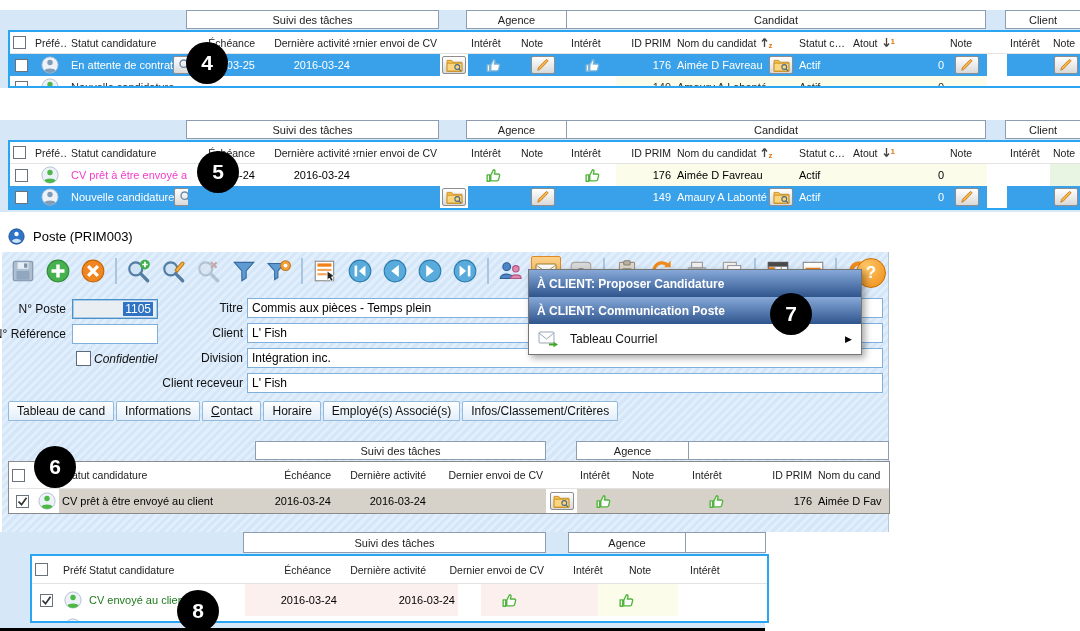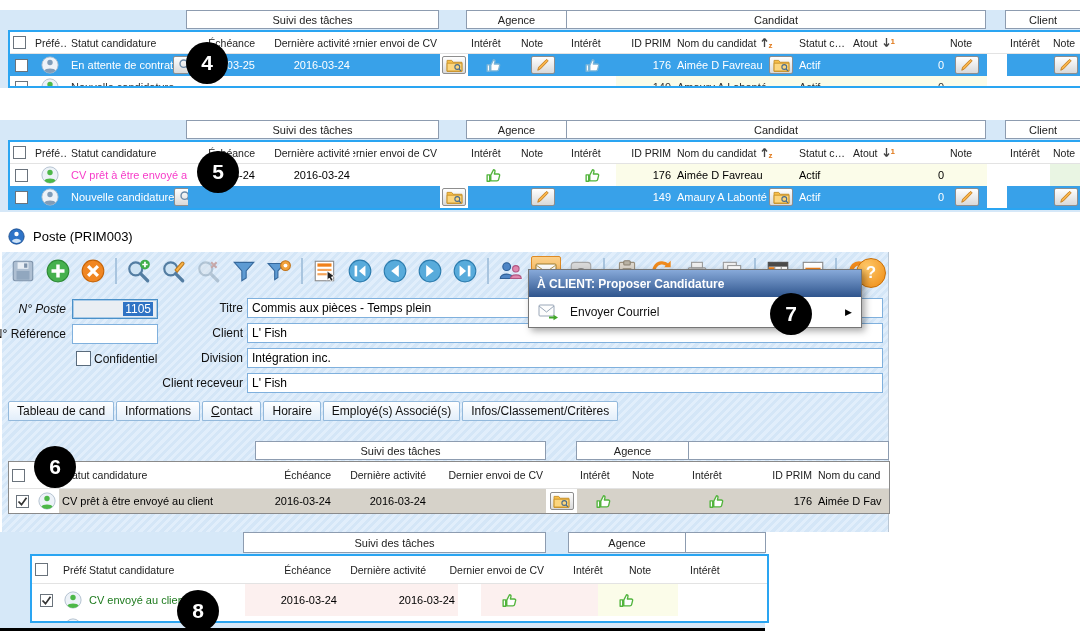--- a/index.html
+++ b/index.html
@@ -274,28 +274,28 @@
       <div class="tbtn">
         <span class="icn">
           <svg width="26" height="26" viewBox="0 0 24 24">
             <circle cx="12" cy="12" r="7" fill="none" stroke="#ef8a1d" stroke-width="4"></circle>
           </svg>
         </span>
       </div>
     </div>
   <div id="help-btn">?</div>
 
-  <div class="flabel" style="left:0;top:302px;width:66px;font-style:italic;">N° Poste</div>
+  <div class="flabel" style="left:0;top:302px;width:66px;">N° Poste</div>
   <div class="finput" id="np-box" style="left:72px;top:299px;width:86px;height:20px;">
       <span class="sel">1105</span>
     </div>
   <div class="flabel" style="left:-20px;top:327px;width:86px;">N° Référence</div>
   <input class="finput" style="left: 72px; top: 324px; width: 86px; height: 20px;" value="">
   <div class="fcheck" style="left:76px;top:351px;"></div>
-  <div class="flabel" style="left:94px;top:352px;width:90px;text-align:left;">Confidentiel</div>
+  <div class="flabel" style="left:94px;top:352px;width:90px;text-align:left;font-style:italic;">Confidentiel</div>
 
   <div class="flabel" style="left:150px;top:301px;width:93px;">Titre</div>
   <input class="finput" style="left: 247px; top: 298px; width: 636px; height: 20px;" value="Commis aux pièces - Temps plein">
   <div class="flabel" style="left:150px;top:326px;width:93px;">Client</div>
   <input class="finput" style="left: 247px; top: 323px; width: 636px; height: 20px;" value="L' Fish">
   <div class="flabel" style="left:150px;top:351px;width:93px;">Division</div>
   <input class="finput" style="left: 247px; top: 348px; width: 636px; height: 20px;" value="Intégration inc.">
   <div class="flabel" style="left:140px;top:376px;width:103px;">Client receveur</div>
   <input class="finput" style="left: 247px; top: 373px; width: 636px; height: 20px;" value="L' Fish">
 
@@ -996,30 +996,33 @@
           <div class="cell" style="width: 61px; height: 22px; background: rgb(255, 255, 255); color: rgb(51, 51, 51);"></div>
           <div class="cell" style="width: 57px; height: 22px; background: rgb(255, 255, 255); color: rgb(51, 51, 51);"></div>
           <div class="cell" style="width: 23px; height: 22px; background: rgb(255, 255, 255); color: rgb(51, 51, 51);"></div>
         </div>
       </div>
     </div>
     <div id="menu">
       <div class="mhead">
         <span>À CLIENT: Proposer Candidature</span>
       </div>
+      <div class="mhead">
+        <span>À CLIENT: Communication Poste</span>
+      </div>
       <div class="mitem">
         <span class="icn">
           <svg width="22" height="17" viewBox="0 0 22 17">
             <rect x="1" y="1" width="15" height="11" rx="1" fill="#fdfdfd" stroke="#9aa7b8"></rect>
             <path d="M1 2l7.5 6L16 2" fill="none" stroke="#9aa7b8"></path>
             <path d="M11 13.5h6" stroke="#42a629" stroke-width="2"></path>
             <path d="M15.5 10.8l4.5 2.7-4.5 2.7z" fill="#42a629"></path>
           </svg>
         </span>
-        <span>Envoyer Courriel</span>
+        <span>Tableau Courriel</span>
         <span class="marrow">▶</span>
       </div>
     </div>
 
   <div class="blackbar" style="left:0;top:628px;width:765px;height:3px;"></div>
 <div class="badge" style="left: 186px; top: 42px;">4</div>
     <div class="badge" style="left: 197px; top: 151px;">5</div>
     <div class="badge" style="left: 34px; top: 446px;">6</div>
     <div class="badge" style="left: 770px; top: 293px;">7</div>
     <div class="badge" style="left: 177px; top: 590px;">8</div>

